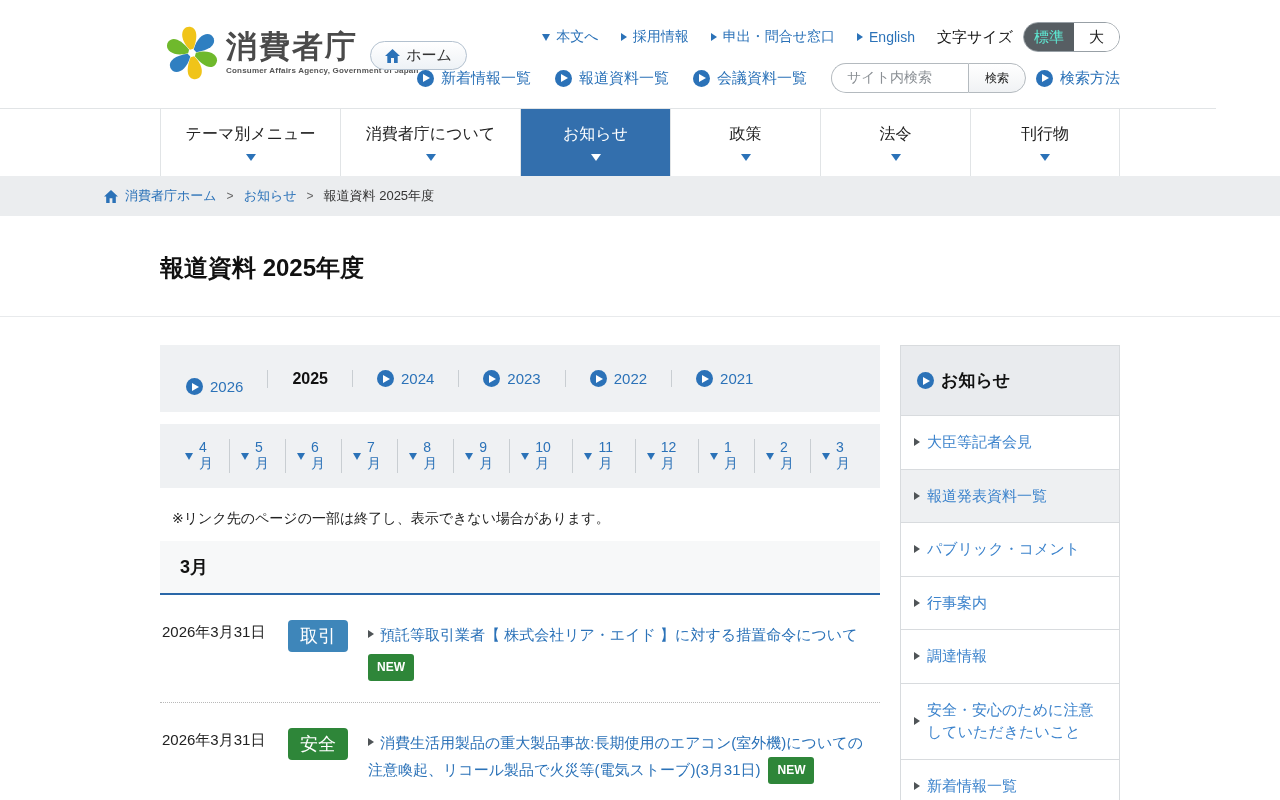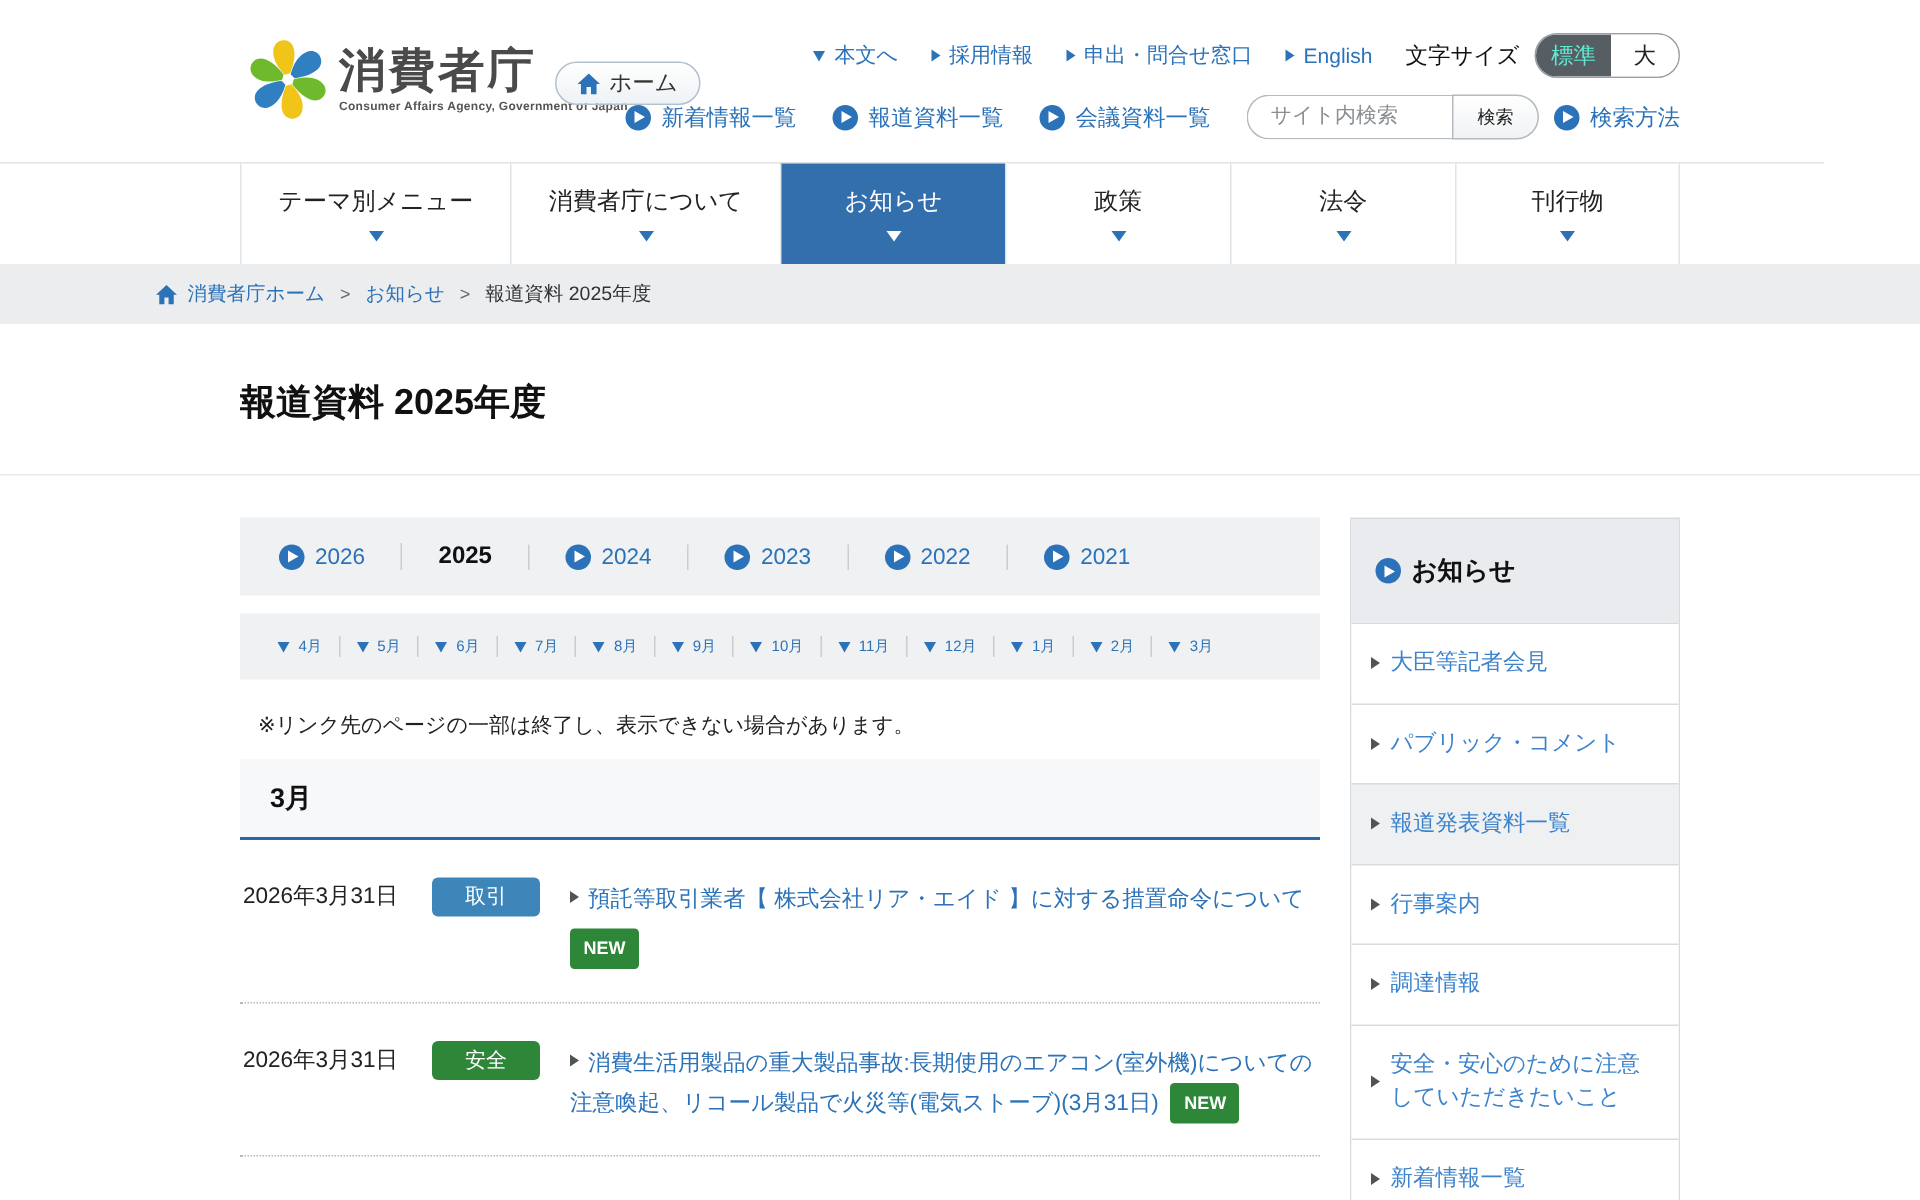--- a/index.html
+++ b/index.html
@@ -67,40 +67,40 @@
   .page-title { font-size:24px; font-weight:bold; color:#111; }
 
   
   .content { display:flex; margin:28px 0 0 160px; width:960px; align-items:flex-start; }
   .main-col { width:720px; }
   .side-col { width:220px; margin-left:20px; border:1px solid #d8dbde; }
 
   
   .year-box { background:#eff1f3; padding:17px 24px; display:flex; align-items:center; }
   .year-item { display:flex; align-items:center; padding:0 24px; border-left:1px solid #c9ced2; font-size:15px; }
-  .year-item:first-child { border-left:none; padding-left:2px; }
+  .year-item:first-child { border-left:none; padding-left:2px;margin-top:16px; }
   .year-link { color:#2b72b8; text-decoration:none; cursor:pointer; display:flex; align-items:center; }
   .year-current { font-weight:bold; color:#111; font-size:16px; }
 
   
   .month-box { background:#eff1f3; margin-top:12px; padding:15px 14px; display:flex; align-items:center; }
   .month-item { display:flex; align-items:center; padding:0 11px; border-left:1px solid #c9ced2; }
   .month-item:first-child { border-left:none; }
-  .month-link { color:#2b72b8; font-size:10px; text-decoration:none; display:flex; align-items:center; cursor:pointer; }
+  .month-link { color:#2b72b8; font-size:14px; text-decoration:none; display:flex; align-items:center; cursor:pointer; }
 
   .note { margin:22px 0 0 12px; font-size:14px; color:#222; }
 
   .section-head { margin-top:13px; background:#f7f8f9; border-bottom:2px solid #2a67a8; padding:14px 20px; }
   .section-title { font-size:18px; font-weight:bold; color:#111; }
 
   
   .news-row { display:flex; padding:25px 2px 21px 2px; border-bottom:1px dotted #b9b9b9; align-items:flex-start; }
   .news-row:last-child { border-bottom:none; }
   .news-date { width:116px; font-size:15px; color:#222; flex:0 0 auto; padding-top:3px; }
-  .news-badge { flex:0 0 auto; width:72px; margin:0 20px 0 10px; border-radius:4px; color:#fff; font-size:14px;
+  .news-badge { flex:0 0 auto; width:60px; margin:0 20px 0 10px; border-radius:4px; color:#fff; font-size:18px;
     text-align:center; padding:4px 0; }
   .news-body { flex:1; font-size:15px; line-height:1.75; padding-top:2px; }
   .news-body .tri-r { vertical-align:2px; }
   .news-link { color:#2b72b8; text-decoration:none; cursor:pointer; }
   .new-badge { display:inline-block; background:#2e8639; color:#fff; font-size:12px; font-weight:bold;
     padding:3px 9px; border-radius:3px; margin-left:8px; vertical-align:1px; }
   .new-badge-block { display:inline-block; margin:6px 0 0 0; }
 
   
   .side-head { background:#e9ebee; padding:23px 16px; display:flex; align-items:center; }
@@ -383,28 +383,28 @@
 
   <div class="side-col">
     <div class="side-head">
       <span class="cplay"></span>
       <span class="side-head-title">お知らせ</span>
     </div>
     <div class="side-item">
         <span class="tri-r dark"></span>
         <a class="side-link">大臣等記者会見</a>
       </div>
+    <div class="side-item active">
+        <span class="tri-r dark"></span>
+        <a class="side-link">報道発表資料一覧</a>
+      </div>
     <div class="side-item">
         <span class="tri-r dark"></span>
         <a class="side-link">パブリック・コメント</a>
       </div>
-    <div class="side-item active">
-        <span class="tri-r dark"></span>
-        <a class="side-link">報道発表資料一覧</a>
-      </div>
     <div class="side-item">
         <span class="tri-r dark"></span>
         <a class="side-link">行事案内</a>
       </div>
     <div class="side-item">
         <span class="tri-r dark"></span>
         <a class="side-link">調達情報</a>
       </div>
     <div class="side-item">
         <span class="tri-r dark"></span>

